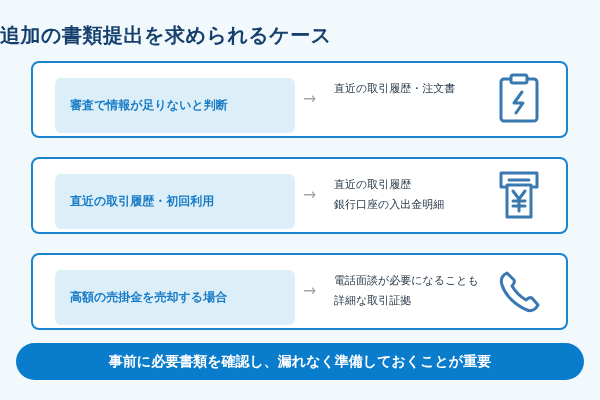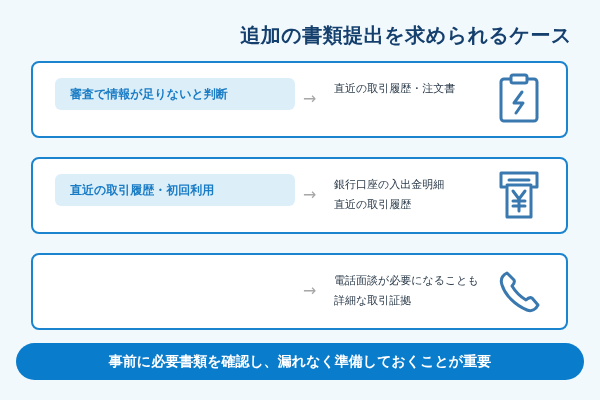--- a/index.html
+++ b/index.html
@@ -12,21 +12,21 @@
       background: #f2f9fd;
       font-family: "DejaVu Sans", sans-serif;
       position: relative;
       overflow: hidden;
     }
     .title {
       position: absolute;
       top: 22px;
       left: 0;
       width: 572px;
-      text-align: right;
+      text-align: left;
       font-size: 20px;
       font-weight: bold;
       color: #15406e;
       letter-spacing: 0.5px;
     }
     .card {
       position: absolute;
       left: 31px;
       width: 537px;
       height: 77px;
@@ -36,21 +36,21 @@
       box-sizing: border-box;
     }
     .card.c1 { top: 61px; }
     .card.c2 { top: 157px; }
     .card.c3 { top: 253px; }
     .case-box {
       position: absolute;
       left: 22px;
       top: 15px;
       width: 240px;
-      height: 32px;
+      height: 55px;
       background: #dceff9;
       border-radius: 6px;
       display: flex;
       align-items: center;
       padding-left: 15px;
       box-sizing: border-box;
       color: #1a7cc5;
       font-size: 12px;
       font-weight: bold;
     }
@@ -114,37 +114,38 @@
       <rect x="16" y="2" width="16" height="8" rx="2" fill="#ffffff"></rect>
       <path d="M27 19 L19 30 L28 30 L21 40"></path>
     </svg>
   </div>
 </div>
 
 <div class="card c2">
   <div class="case-box">直近の取引履歴・初回利用</div>
   <div class="arrow">→</div>
   <div class="docs">
+    <div>直近の取引履歴</div>
     <div>銀行口座の入出金明細</div>
-    <div>直近の取引履歴</div>
   </div>
   <div class="icon">
     <svg viewBox="0 0 48 52" fill="none" stroke="#3a78b0" stroke-width="3" stroke-linejoin="round" stroke-linecap="round">
       <path d="M10 18 H6 V4 H42 V18 H38"></path>
       <line x1="14" y1="11" x2="34" y2="11"></line>
       <rect x="12" y="16" width="24" height="32"></rect>
       <path d="M18 22 L24 30 L30 22"></path>
       <line x1="24" y1="30" x2="24" y2="42"></line>
       <line x1="18" y1="32" x2="30" y2="32"></line>
       <line x1="18" y1="37" x2="30" y2="37"></line>
     </svg>
   </div>
 </div>
 
 <div class="card c3">
+  <div class="case-box">高額の売掛金を売却する場合</div>
   <div class="arrow">→</div>
   <div class="docs">
     <div>電話面談が必要になることも</div>
     <div>詳細な取引証拠</div>
   </div>
   <div class="icon">
     <svg viewBox="0 0 48 52" fill="none" stroke="#3a78b0" stroke-width="3" stroke-linejoin="round" stroke-linecap="round">
       <path d="M12 8 C8 10 5 14 7 20 C10 30 20 40 32 45 C37 47 41 44 43 40 L37 33 C35 32 33 33 31 35 C26 32 20 26 17 21 C19 19 20 17 19 15 Z"></path>
     </svg>
   </div>

